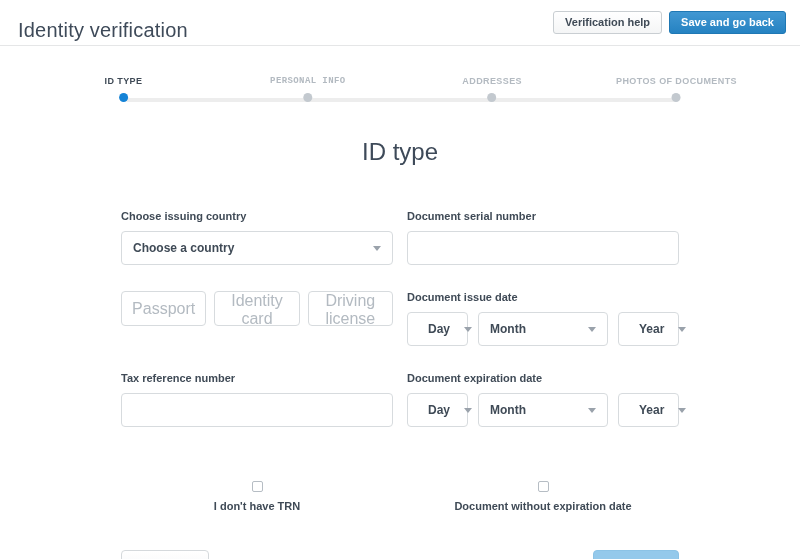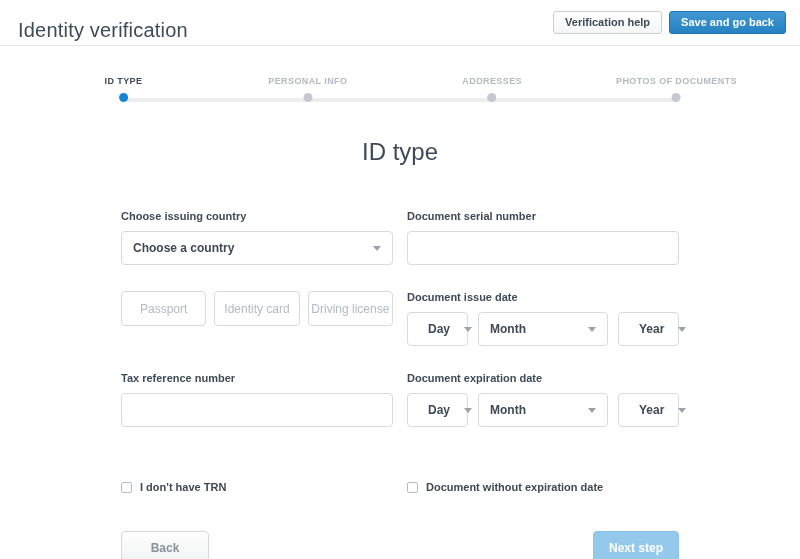--- a/index.html
+++ b/index.html
@@ -73,21 +73,21 @@
   .step {
     position: absolute;
     top: 0;
     transform: translateX(-50%);
     display: flex;
     flex-direction: column;
     align-items: center;
     gap: 7px;
   }
   .step:nth-child(2) { left: 0; }
-  .step:nth-child(3) { left: 33.333%; }
+  .step:nth-child(3) { left: 33.333%; font-family: Liberation Mono, monospace; }
   .step:nth-child(4) { left: 66.667%; }
   .step:nth-child(5) { left: 100%; }
   .step-label {
     font-size: 9px;
     font-weight: 700;
     letter-spacing: 0.4px;
     white-space: nowrap;
     color: var(--muted-text);
   }
   .step.active .step-label { color: #3f4a56; }
@@ -158,34 +158,35 @@
     margin-left: 6px;
   }
   .option-row { display: flex; gap: 8px; }
   .option-btn {
     flex: 1;
     height: 35px;
     background: #fff;
     border: 1px solid var(--border);
     border-radius: 4px;
     font-family: inherit;
-    font-size: 12px;
+    font-size: 16px;
     color: var(--muted-text);
     cursor: pointer;
   }
   .date-row { display: flex; gap: 10px; }
   .date-day, .date-year { width: 61px; padding: 0 20px; text-align: right; }
   .date-month { flex: 1; }
   
   .checkbox-row { margin-top: 28px; }
   .checkbox-item {
     display: flex;
     align-items: center;
     gap: 8px;
     cursor: pointer;
+    flex-direction: column;
   }
   .checkbox-square {
     width: 11px; height: 11px;
     border: 1px solid #b6bdc4;
     border-radius: 2px;
     background: #fff;
     flex: none;
   }
   .checkbox-label {
     font-size: 11px;

